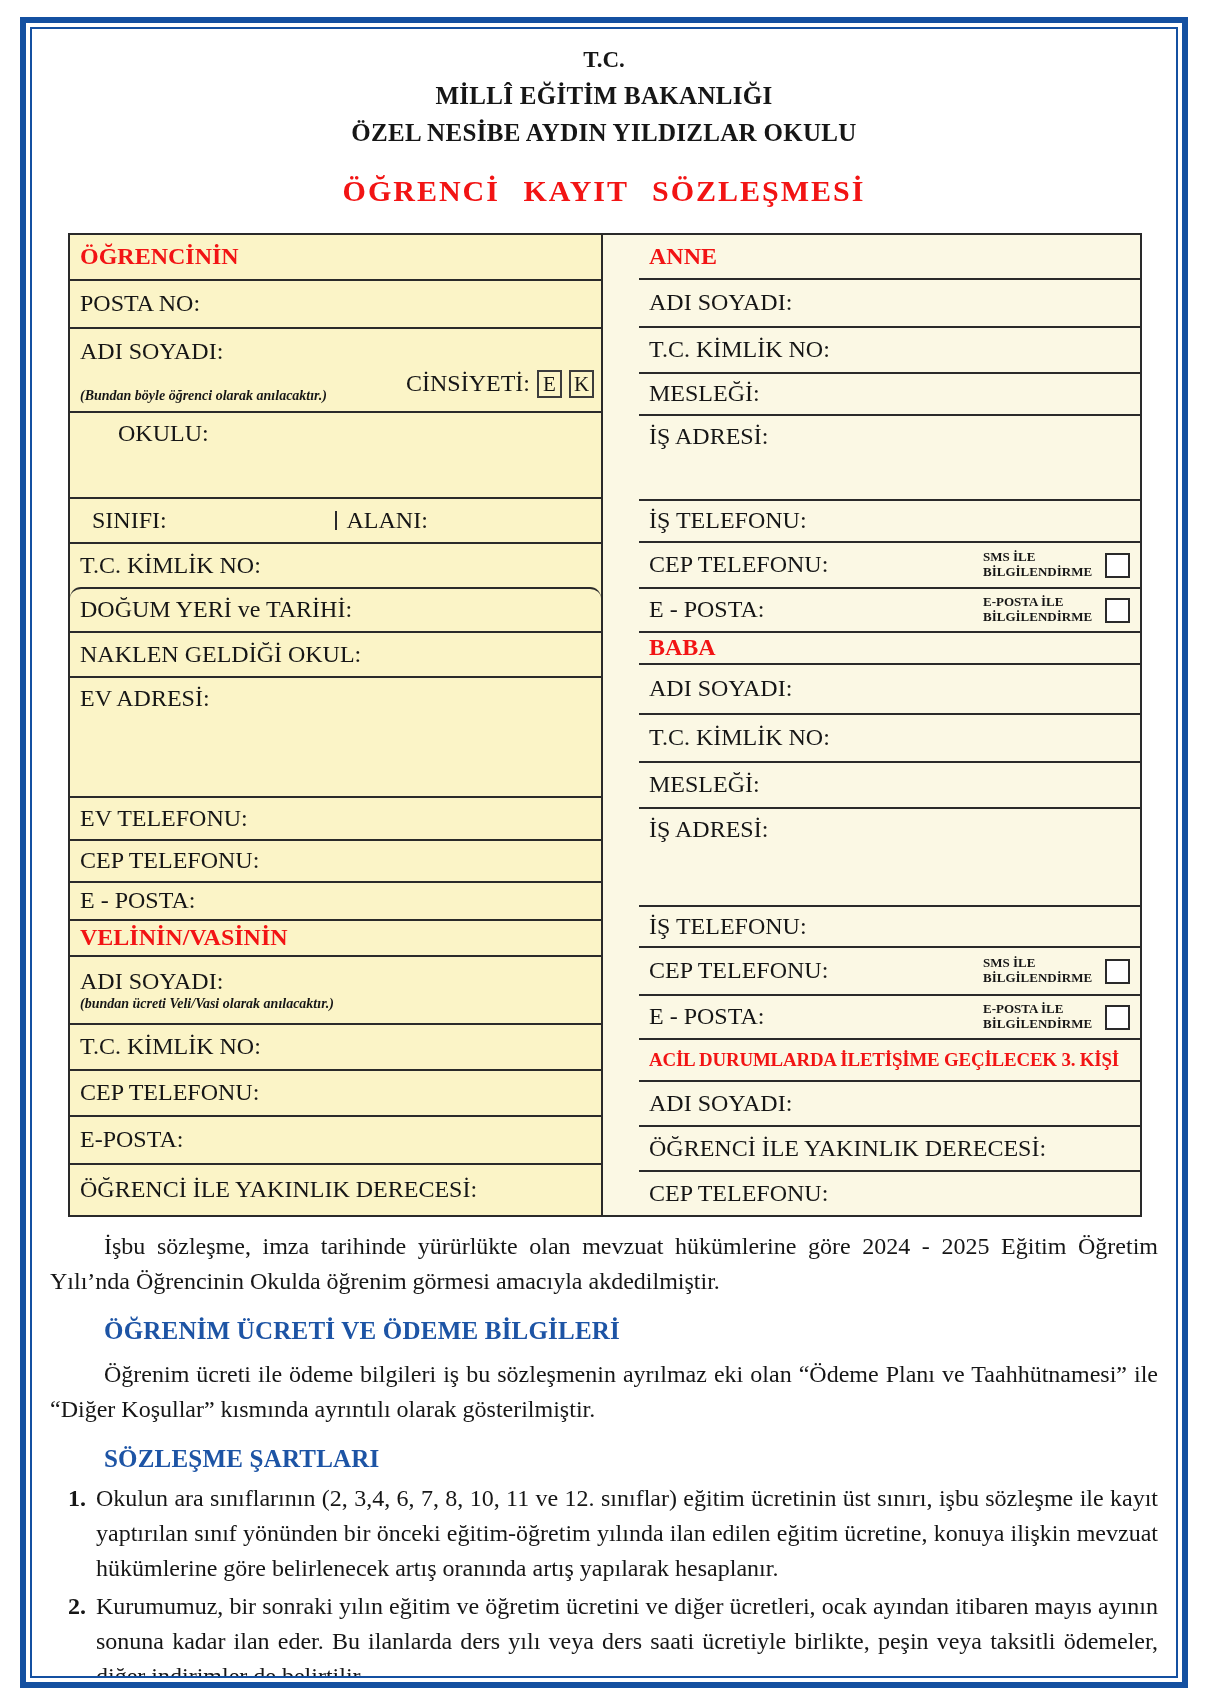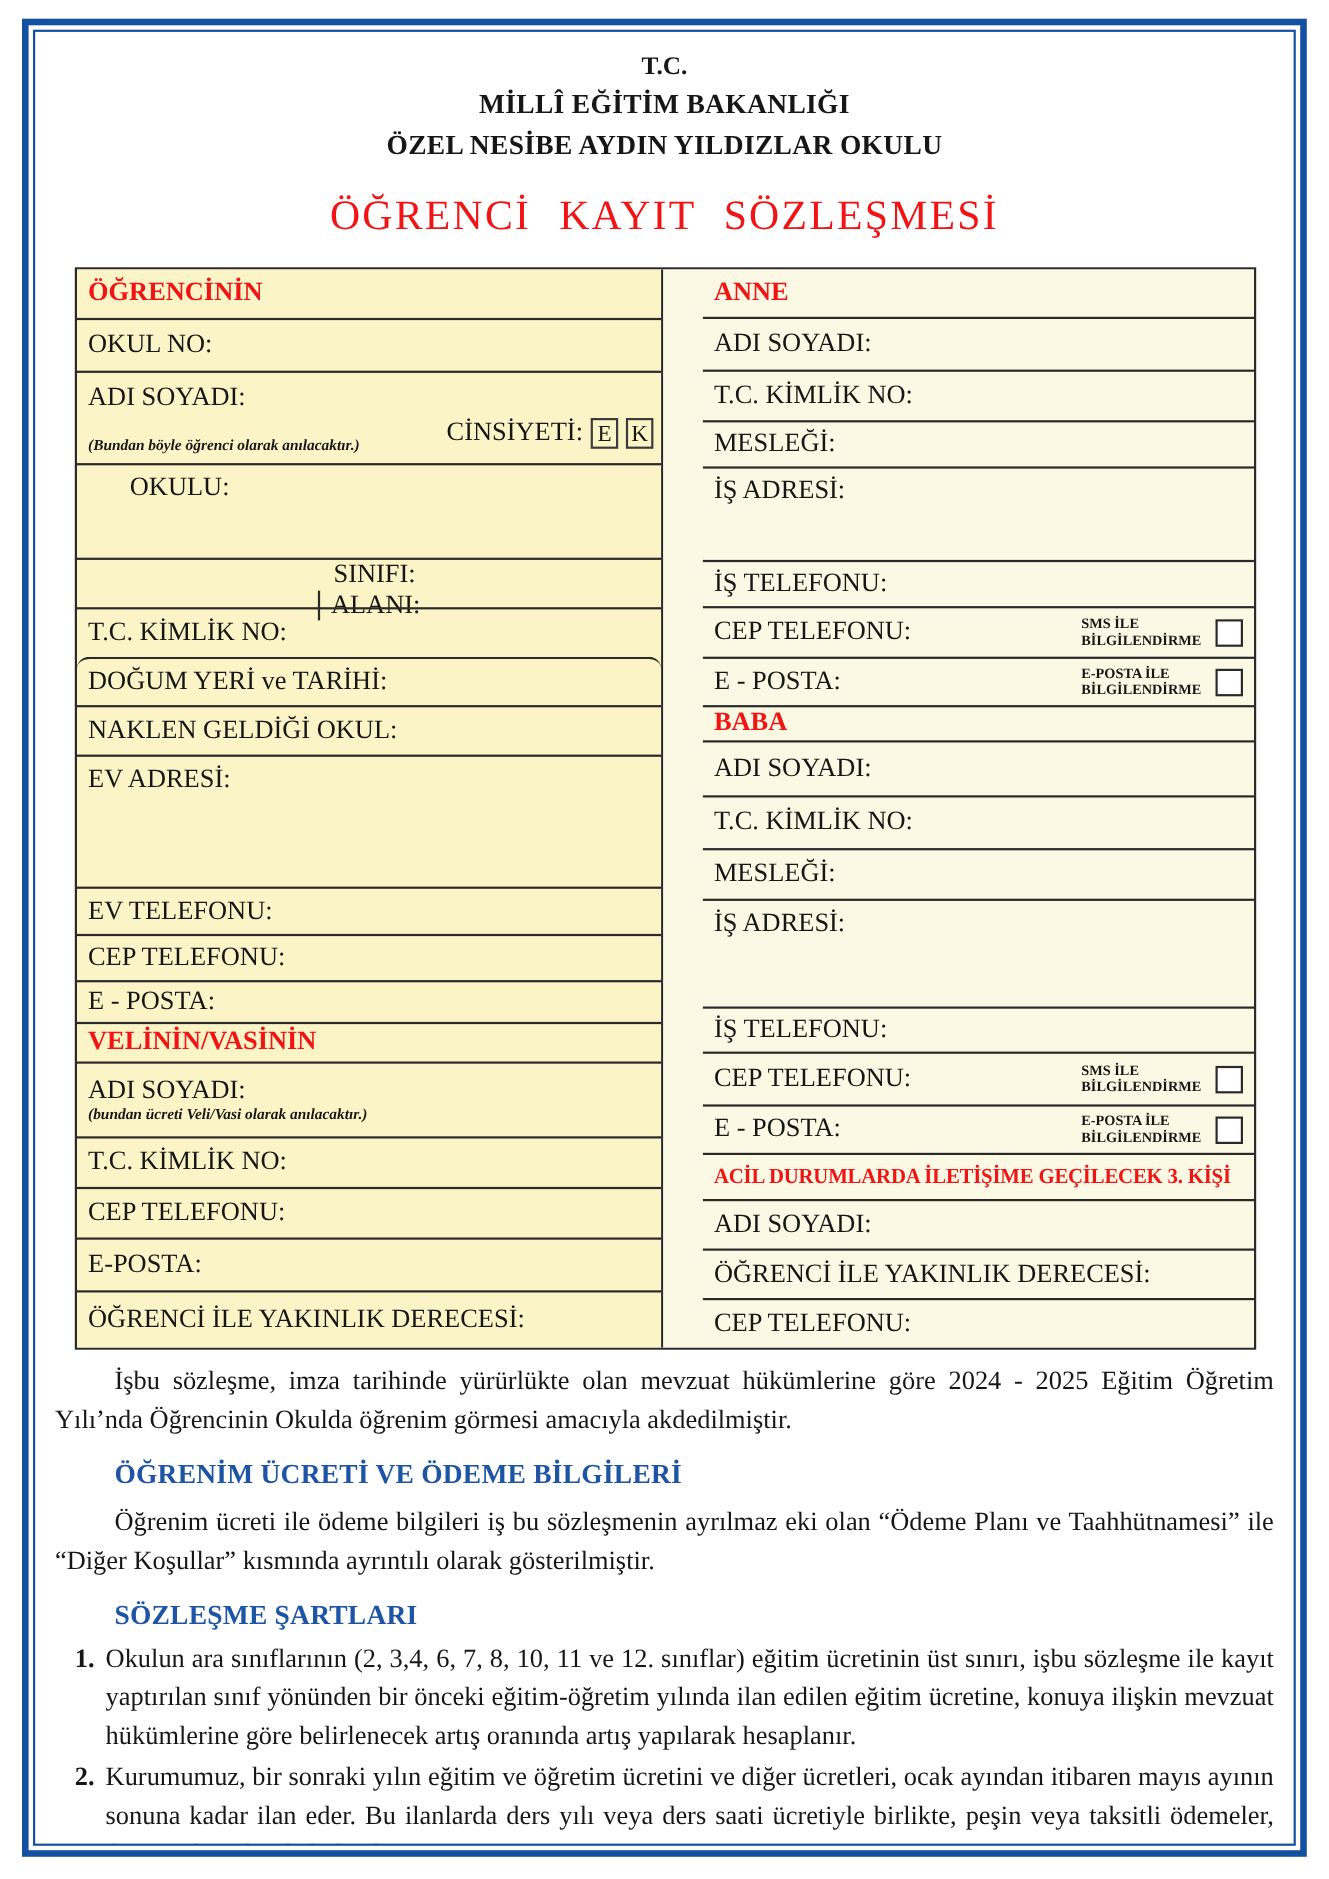--- a/index.html
+++ b/index.html
@@ -11,35 +11,35 @@
     --left-bg:#FBF4C7;--right-bg:#FBF8E4;--line:#2a2a2a;
   }
   .frame{position:absolute;left:20px;right:20px;top:17px;bottom:20px;border:6px solid var(--border-blue);}
   .frame-inner{position:absolute;left:4px;right:4px;top:4px;bottom:4px;border:2px solid var(--border-blue);overflow:hidden;}
   .content{position:absolute;left:0;right:0;top:0;bottom:0;padding:8px 14px 0 14px;box-sizing:border-box;}
 
   
   .hdr{text-align:center;}
   .hdr-l1{font-size:23px;font-weight:bold;margin-top:10px;}
   .hdr-l2,.hdr-l3{font-size:25px;font-weight:bold;margin-top:9px;letter-spacing:.3px;}
-  .doc-title{font-size:38px;font-weight:normal;color:var(--accent-red);margin-top:27px;letter-spacing:2px;word-spacing:14px;}
+  .doc-title{font-size:30px;font-weight:bold;color:var(--accent-red);margin-top:27px;letter-spacing:2px;word-spacing:14px;}
 
   
   .tbl{display:flex;border:2.5px solid var(--line);width:1074px;margin:25px 0 0 22px;box-sizing:border-box;}
   .col{display:flex;flex-direction:column;width:537px;box-sizing:border-box;}
   .col-left{background:var(--left-bg);border-right:2px solid var(--line);}
   .col-right{background:var(--right-bg);padding-left:36px;}
   .cell{box-sizing:border-box;border-top:2px solid var(--line);display:flex;align-items:center;
         padding:0 10px;position:relative;font-size:24px;line-height:1.15;}
   .col .cell:first-child{border-top:none;}
   .cell.tall{align-items:flex-start;padding-top:7px;}
   .lab{white-space:nowrap;}
   .sec{color:var(--accent-red);font-weight:bold;}
   .sec-small{font-size:19.5px;letter-spacing:-.2px;transform:scaleX(.97);transform-origin:left center;white-space:nowrap;}
-  .t-split{padding:0;flex-direction:column;}
+  .t-split{padding:12px;}
   .subcell{flex:1;height:100%;display:flex;align-items:center;padding-left:10px;box-sizing:border-box;}
   .subcell + .subcell{border-left:2px solid var(--line);}
   .stack{display:flex;flex-direction:column;}
   .note{font-size:14px;font-style:italic;font-weight:bold;white-space:nowrap;}
   .t-namegender{display:block;padding-top:9px;}
   .botnote{position:absolute;left:10px;bottom:7px;}
   .gender{position:absolute;right:7px;bottom:13px;display:flex;align-items:center;}
   .gbox{width:25px;height:28px;border:2px solid #3c3c3c;display:flex;align-items:center;justify-content:center;
         font-size:21px;margin-left:7px;box-sizing:border-box;}
   .chk{margin-left:auto;display:flex;align-items:center;}
@@ -68,21 +68,21 @@
           <div class="hdr-l3">ÖZEL NESİBE AYDIN YILDIZLAR OKULU</div>
           <div class="doc-title">ÖĞRENCİ  KAYIT  SÖZLEŞMESİ</div>
         </div>
 
         <div class="tbl">
           <div class="col col-left" id="col-left">
               <div class="cell t-section" style="height: 44px;">
                 <span class="sec">ÖĞRENCİNİN</span>
               </div>
               <div class="cell t-field" style="height: 48px;">
-                <span class="lab">OKUL NO:</span>
+                <span class="lab">POSTA NO:</span>
               </div>
               <div class="cell t-namegender" style="height: 84px;"><span class="lab toplab">ADI SOYADI:</span><span class="note botnote">(Bundan böyle öğrenci olarak anılacaktır.)</span><div class="gender">
                   <span class="lab glab">CİNSİYETİ:</span>
                   <span class="gbox">E</span>
                   <span class="gbox">K</span>
                 </div></div>
               <div class="cell t-field tall" style="height: 86px; padding-left: 48px;">
                 <span class="lab">OKULU:</span>
               </div>
               <div class="cell t-split" style="height: 45px;">

